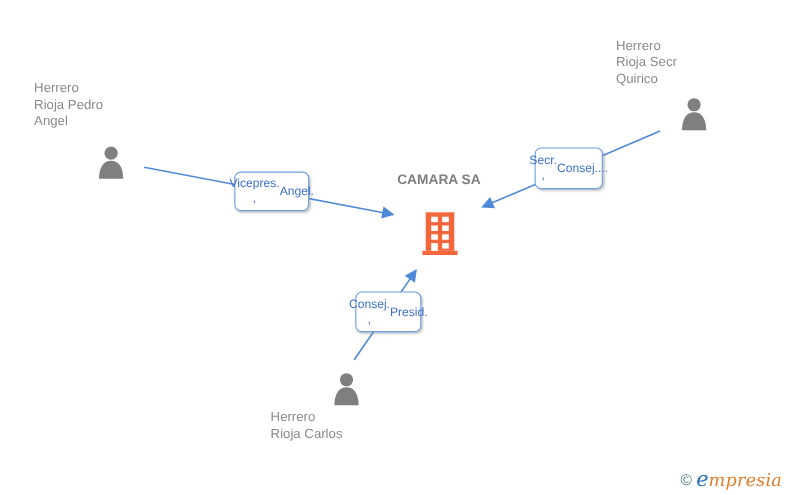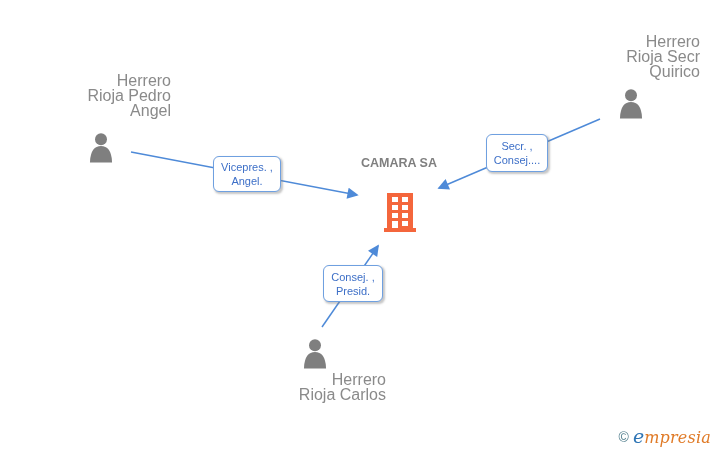--- a/index.html
+++ b/index.html
@@ -21,38 +21,38 @@
   .canvas{
     position:relative;
     width:728px;height:450px;
     background:var(--c-bg);
     overflow:hidden;
   }
   .edges{position:absolute;left:0;top:0;width:728px;height:450px;z-index:1;}
   .node{position:absolute;z-index:2;cursor:pointer;}
   .person-name{
     position:absolute;z-index:2;
-    width:140px;text-align:right;
-    font-size:16px;line-height:15px;
+    width:140px;text-align:left;
+    font-size:12px;line-height:15px;
     color:var(--c-name);
   }
   .person-icon{display:block;}
   .company-title{
     position:absolute;z-index:2;
     width:134px;text-align:center;
     font-size:12.5px;line-height:15px;font-weight:bold;
     color:var(--c-title);
   }
   .rel-label{
     position:absolute;z-index:3;
     background:#fff;
     border:1px solid var(--c-label-border);
     border-radius:6px;
     box-shadow:1.5px 1.5px 2px rgba(130,130,130,.45);
-    display:flex;flex-direction:column;justify-content:center;align-items:center;
+    display:flex;flex-direction:row;justify-content:center;align-items:center;
     font-size:11px;line-height:14px;
     color:var(--c-label-text);
     text-align:center;
     cursor:pointer;
   }
   .footer-logo{
     position:absolute;right:17px;bottom:2px;z-index:2;
     font-size:16px;line-height:20px;
     white-space:nowrap;
     cursor:pointer;

